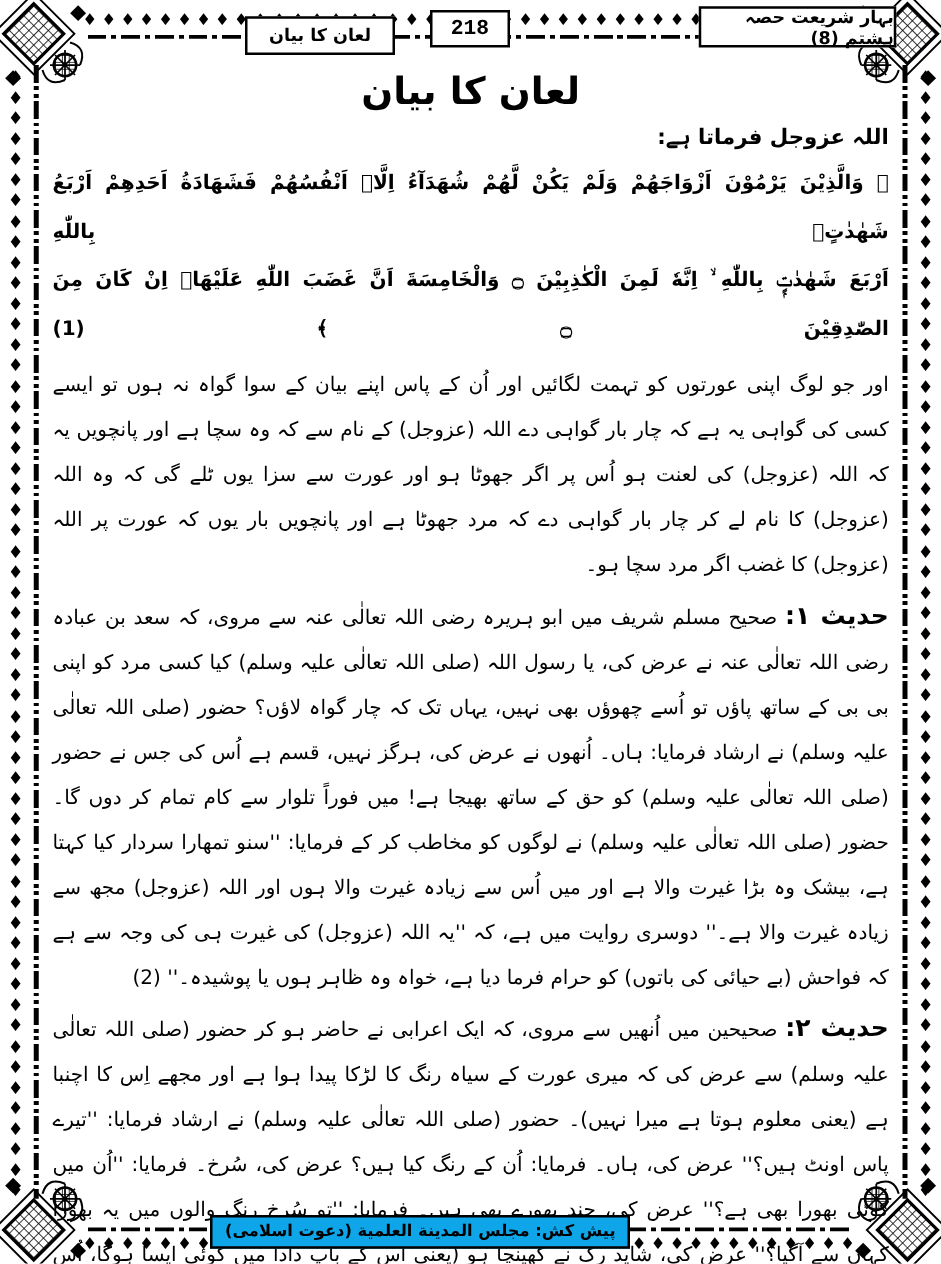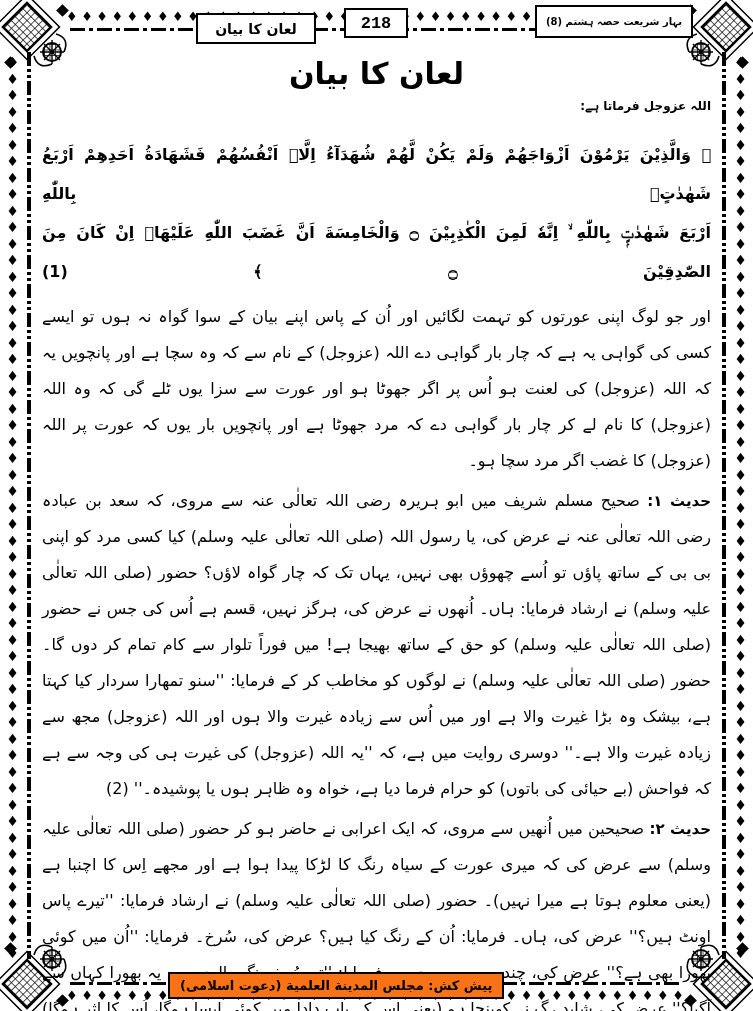--- a/index.html
+++ b/index.html
@@ -47,56 +47,56 @@
       #000 0 15px, transparent 15px 19px,
       #000 19px 23px, transparent 23px 27px);
   }
   .header .h-dashdot { top:28px; }
 
   .hbox {
     position:absolute; background:#fff; border:2.5px solid #000;
     display:flex; align-items:center; justify-content:center;
     direction:rtl; font-weight:bold;
   }
-  .hbox.book  { top:5px;  right:60px; width:158px; height:33px; font-size:10px; }
+  .hbox.book  { top:5px;  right:36px; width:158px; height:33px; font-size:14px; }
   .hbox.num   { top:8px;  left:344px; width:64px;  height:30px; font-size:17px;
                 font-family:Liberation Mono, monospace; direction:ltr; }
   .hbox.sect  { top:13px; left:196px; width:120px; height:31px; font-size:14px; }
 
   
   .footer { position:absolute; bottom:0; left:0; right:0; height:52px; }
   .footer .h-dashdot { bottom:26px; }
   .footer .diamond-rail { bottom:7px; }
   .fbox {
     position:absolute; bottom:12px; left:168px;
-    background:#f97316; border:2.5px solid #000;
+    background:#0ea5e9; border:2.5px solid #000;
     padding:4px 10px; direction:rtl;
     font-weight:bold; font-size:13px; white-space:nowrap;
   }
 
   
   .content {
     position:absolute; top:52px; left:42px; right:42px; bottom:54px;
     direction:rtl;
   }
   .main-title {
     text-align:center; font-size:30px; font-weight:bold;
     margin-top:4px; margin-bottom:8px; letter-spacing:1px;
   }
-  .intro-line { text-align:right; font-size:12px; font-weight:bold; margin-bottom:22px; }
+  .intro-line { text-align:right; font-size:17px; font-weight:bold; margin-bottom:6px; }
   .quran { margin-bottom:8px; }
   .quran-line {
     font-size:16px; font-weight:bold; line-height:39px;
     text-align:justify; text-align-last:justify; direction:rtl;
   }
   .body-text {
     font-size:16px; line-height:36px; text-align:justify; direction:rtl;
   }
   .body-text.translation { margin-bottom:4px; }
-  .hlabel { font-weight:bold; font-size:15px; }
+  .hlabel { font-weight:bold; font-size:20px; }
   .hadith { margin-top:4px; }
 </style>
 </head>
 <body>
 
 <svg width="0" height="0" style="position:absolute">
   <defs>
     <pattern id="grid" width="5.5" height="5.5" patternUnits="userSpaceOnUse">
       <rect width="5.5" height="5.5" fill="#fff"></rect>
       <path d="M0 0H5.5M0 0V5.5" stroke="#000" stroke-width="1.3"></path>

